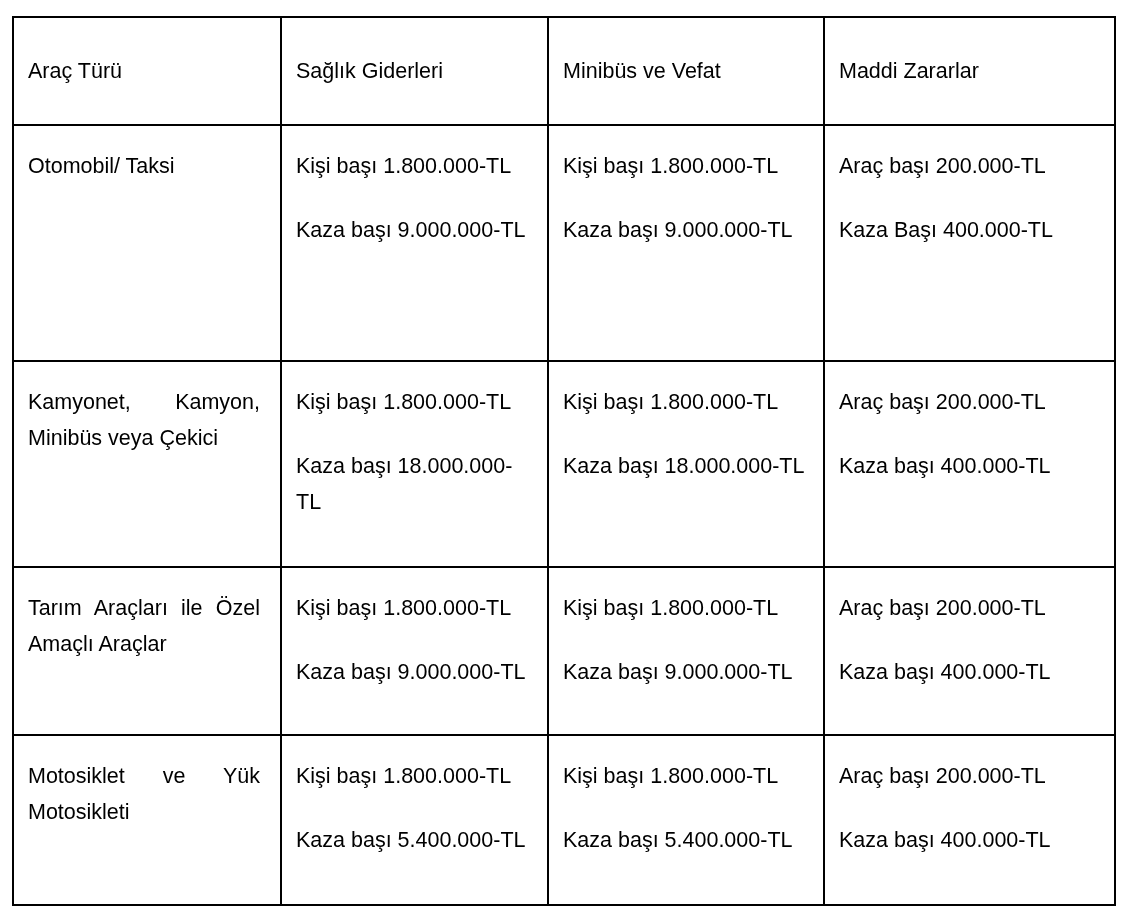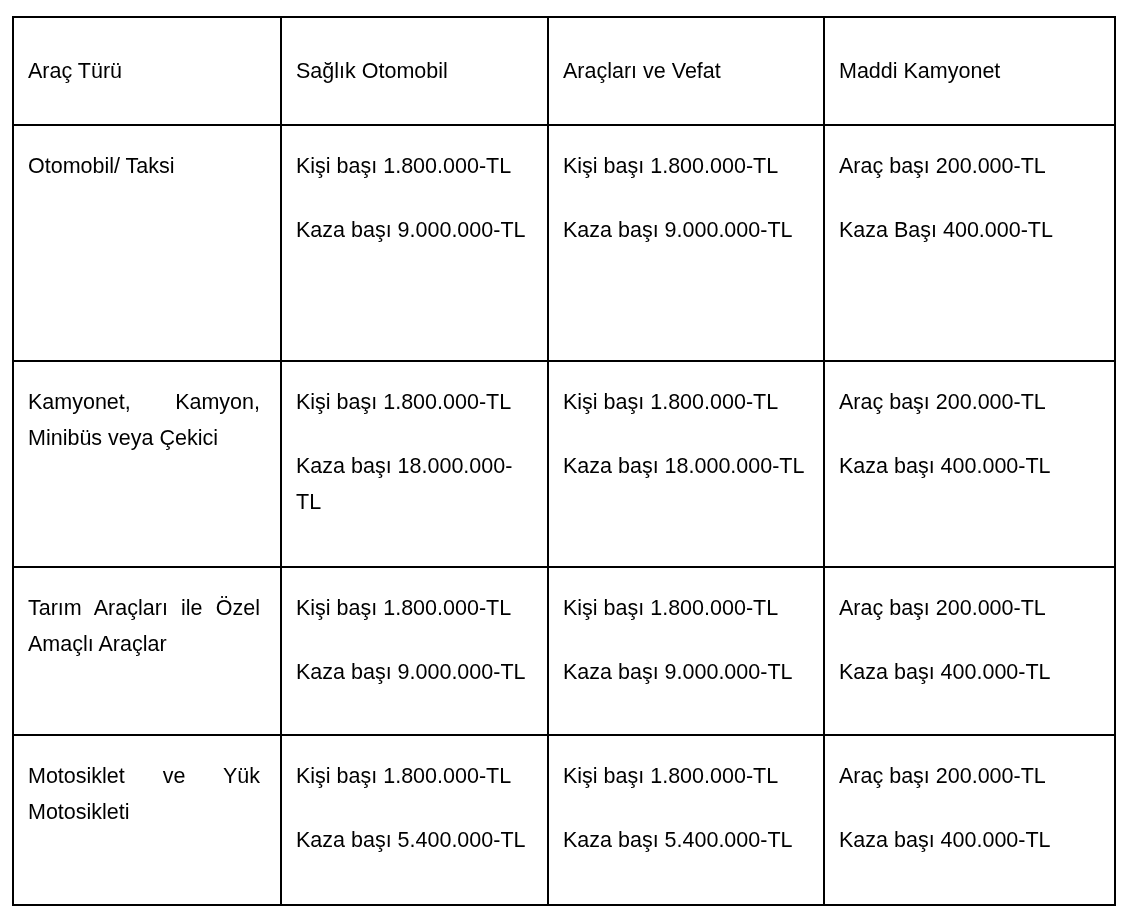--- a/index.html
+++ b/index.html
@@ -58,23 +58,23 @@
 <table class="coverage">
   <colgroup>
     <col class="c0">
       <col class="c1">
       <col class="c2">
       <col class="c3">
   </colgroup>
   <thead>
     <tr class="head-row">
       <th>Araç Türü</th>
-      <th>Sağlık Otomobil</th>
-      <th>Araçları ve Vefat</th>
-      <th class="col-last">Maddi Kamyonet</th>
+      <th>Sağlık Giderleri</th>
+      <th>Minibüs ve Vefat</th>
+      <th class="col-last">Maddi Zararlar</th>
     </tr>
   </thead>
   <tbody>
 
     <tr class="row-0">
       <td>
         <div class="cell-inner vehicle-name">Otomobil/ Taksi</div>
       </td>
       <td>
         <div class="cell-inner">

